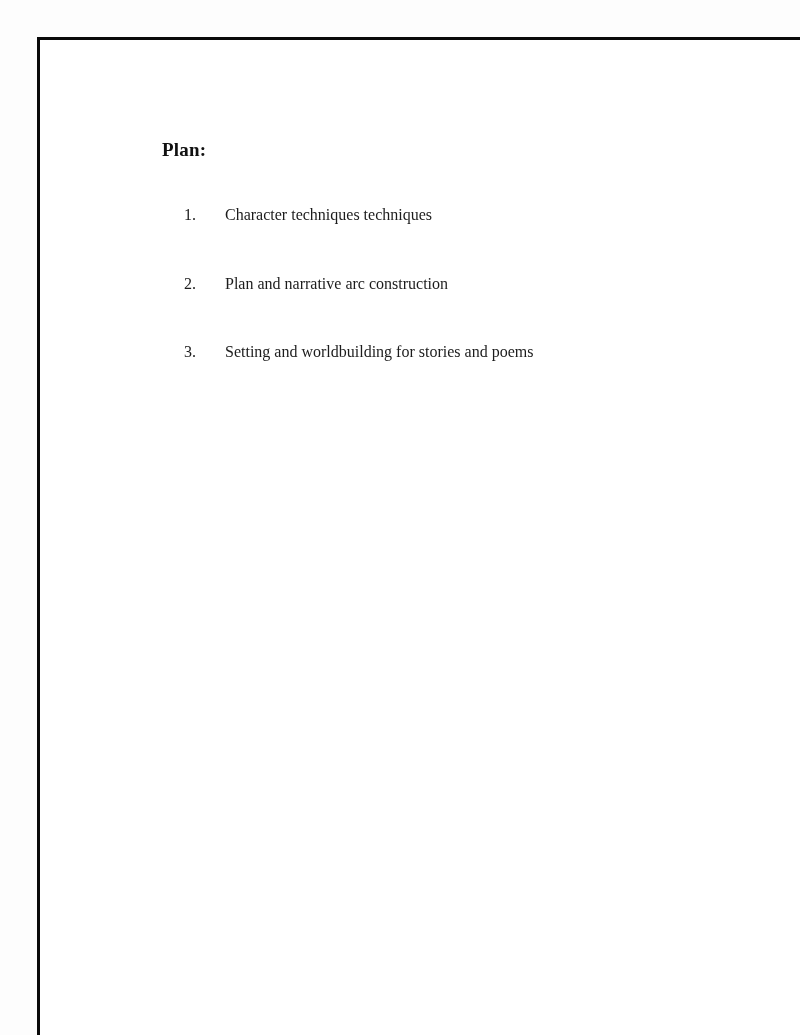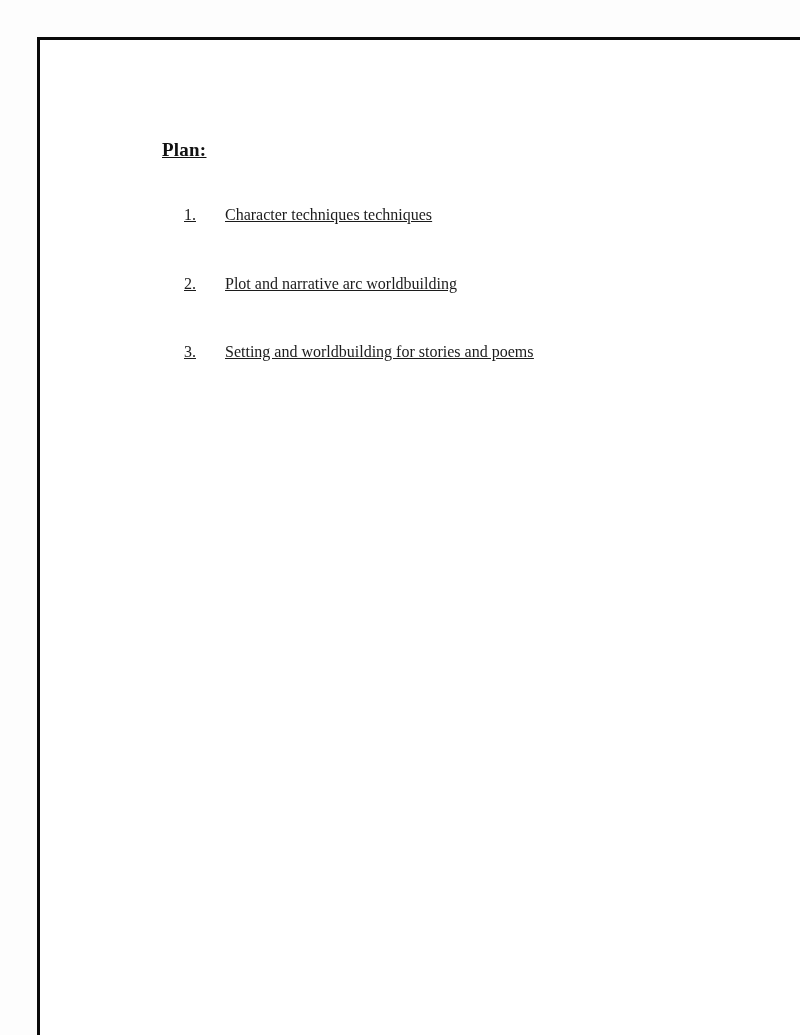--- a/index.html
+++ b/index.html
@@ -1,15 +1,15 @@
 <!DOCTYPE html>
 <html><head>
 <meta charset="utf-8">
 <style>
-  * { margin: 11px; padding: 0; box-sizing: border-box; text-decoration: underline; }
+  * { margin: 11px; padding: 0; box-sizing: border-box; }
 
   html, body {
     width: 800px;
     height: 1035px;
     background: #fdfdfd;
     font-family: "Liberation Serif", "DejaVu Serif", serif;
     overflow: hidden;
     position: relative;
   }
 
@@ -73,21 +73,21 @@
 
   <div class="doc-list">
 
     <div class="doc-list-item">
       <span class="item-number">1.</span>
       <span class="item-text">Character techniques techniques</span>
     </div>
 
     <div class="doc-list-item">
       <span class="item-number">2.</span>
-      <span class="item-text">Plot and narrative arc worldbuilding</span>
+      <span class="item-text">Plan and narrative arc construction</span>
     </div>
 
     <div class="doc-list-item">
       <span class="item-number">3.</span>
       <span class="item-text">Setting and worldbuilding for stories and poems</span>
     </div>
 
   </div>
 </div>
 

